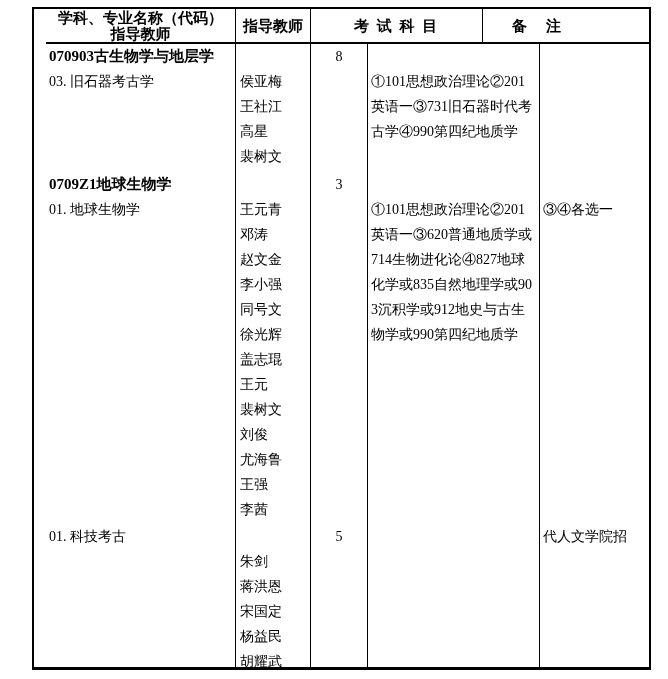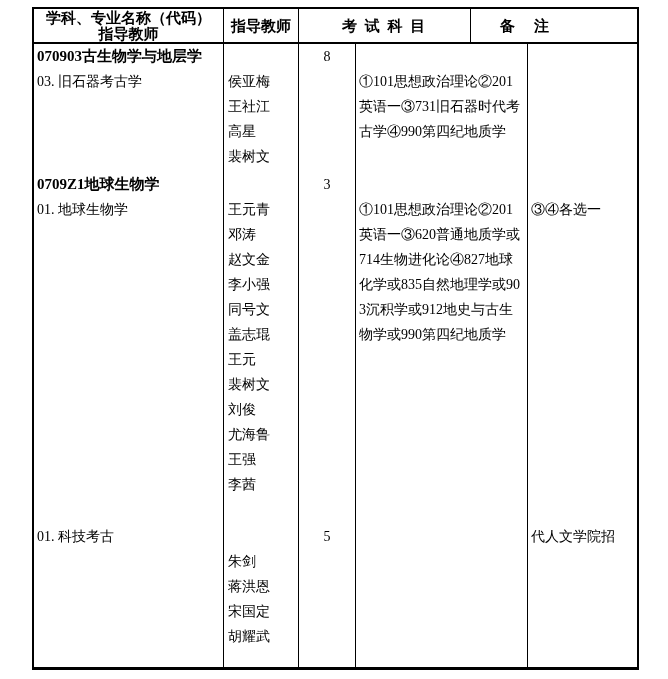--- a/index.html
+++ b/index.html
@@ -2,21 +2,21 @@
 <html><head>
 <meta charset="utf-8">
 <style>
   html,body{margin:0;padding:0;background:#fff;}
   .page{
     position:relative;width:668px;height:679px;background:#ffffff;overflow:hidden;
     font-family:"Liberation Serif","DejaVu Serif",serif;color:#000;font-size:14px;
   }
   .tbl{
     position:absolute;left:32px;top:7px;background:#fff;
-    border:2px solid #000;border-bottom-width:3px;
+    border:2px solid #000;border-bottom-width:3px;padding-left:12px;
   }
   .hdr{display:flex;border-bottom:2px solid #000;}
   .hcell{
     box-sizing:border-box;height:33px;display:flex;flex-direction:column;
     justify-content:center;text-align:center;font-weight:bold;font-size:15px;
     line-height:16px;border-right:1px solid #000;overflow:hidden;
   }
   .hcell:last-child{border-right:none;justify-content:center;}
   .body{display:flex;}
   .col{box-sizing:border-box;border-right:1px solid #000;overflow:hidden;}
@@ -78,33 +78,35 @@
           <div class="line pad2">高星</div>
           <div class="line pad2">裴树文</div>
         </div>
         <div class="sec2">
           <div class="spacer"></div>
           <div class="line pad2">王元青</div>
           <div class="line pad2">邓涛</div>
           <div class="line pad2">赵文金</div>
           <div class="line pad2">李小强</div>
           <div class="line pad2">同号文</div>
+          <div class="line pad2">徐光辉</div>
           <div class="line pad2">盖志琨</div>
           <div class="line pad2">王元</div>
           <div class="line pad2">裴树文</div>
           <div class="line pad2">刘俊</div>
           <div class="line pad2">尤海鲁</div>
           <div class="line pad2">王强</div>
           <div class="line pad2">李茜</div>
         </div>
         <div class="sec3">
           <div class="spacer"></div>
           <div class="line pad2">朱剑</div>
           <div class="line pad2">蒋洪恩</div>
           <div class="line pad2">宋国定</div>
+          <div class="line pad2">杨益民</div>
           <div class="line pad2">胡耀武</div>
         </div>
       </div>
 
       <div class="col w3">
         <div class="sec1">
           <div class="num">8</div>
         </div>
         <div class="sec2">
           <div class="num">3</div>

